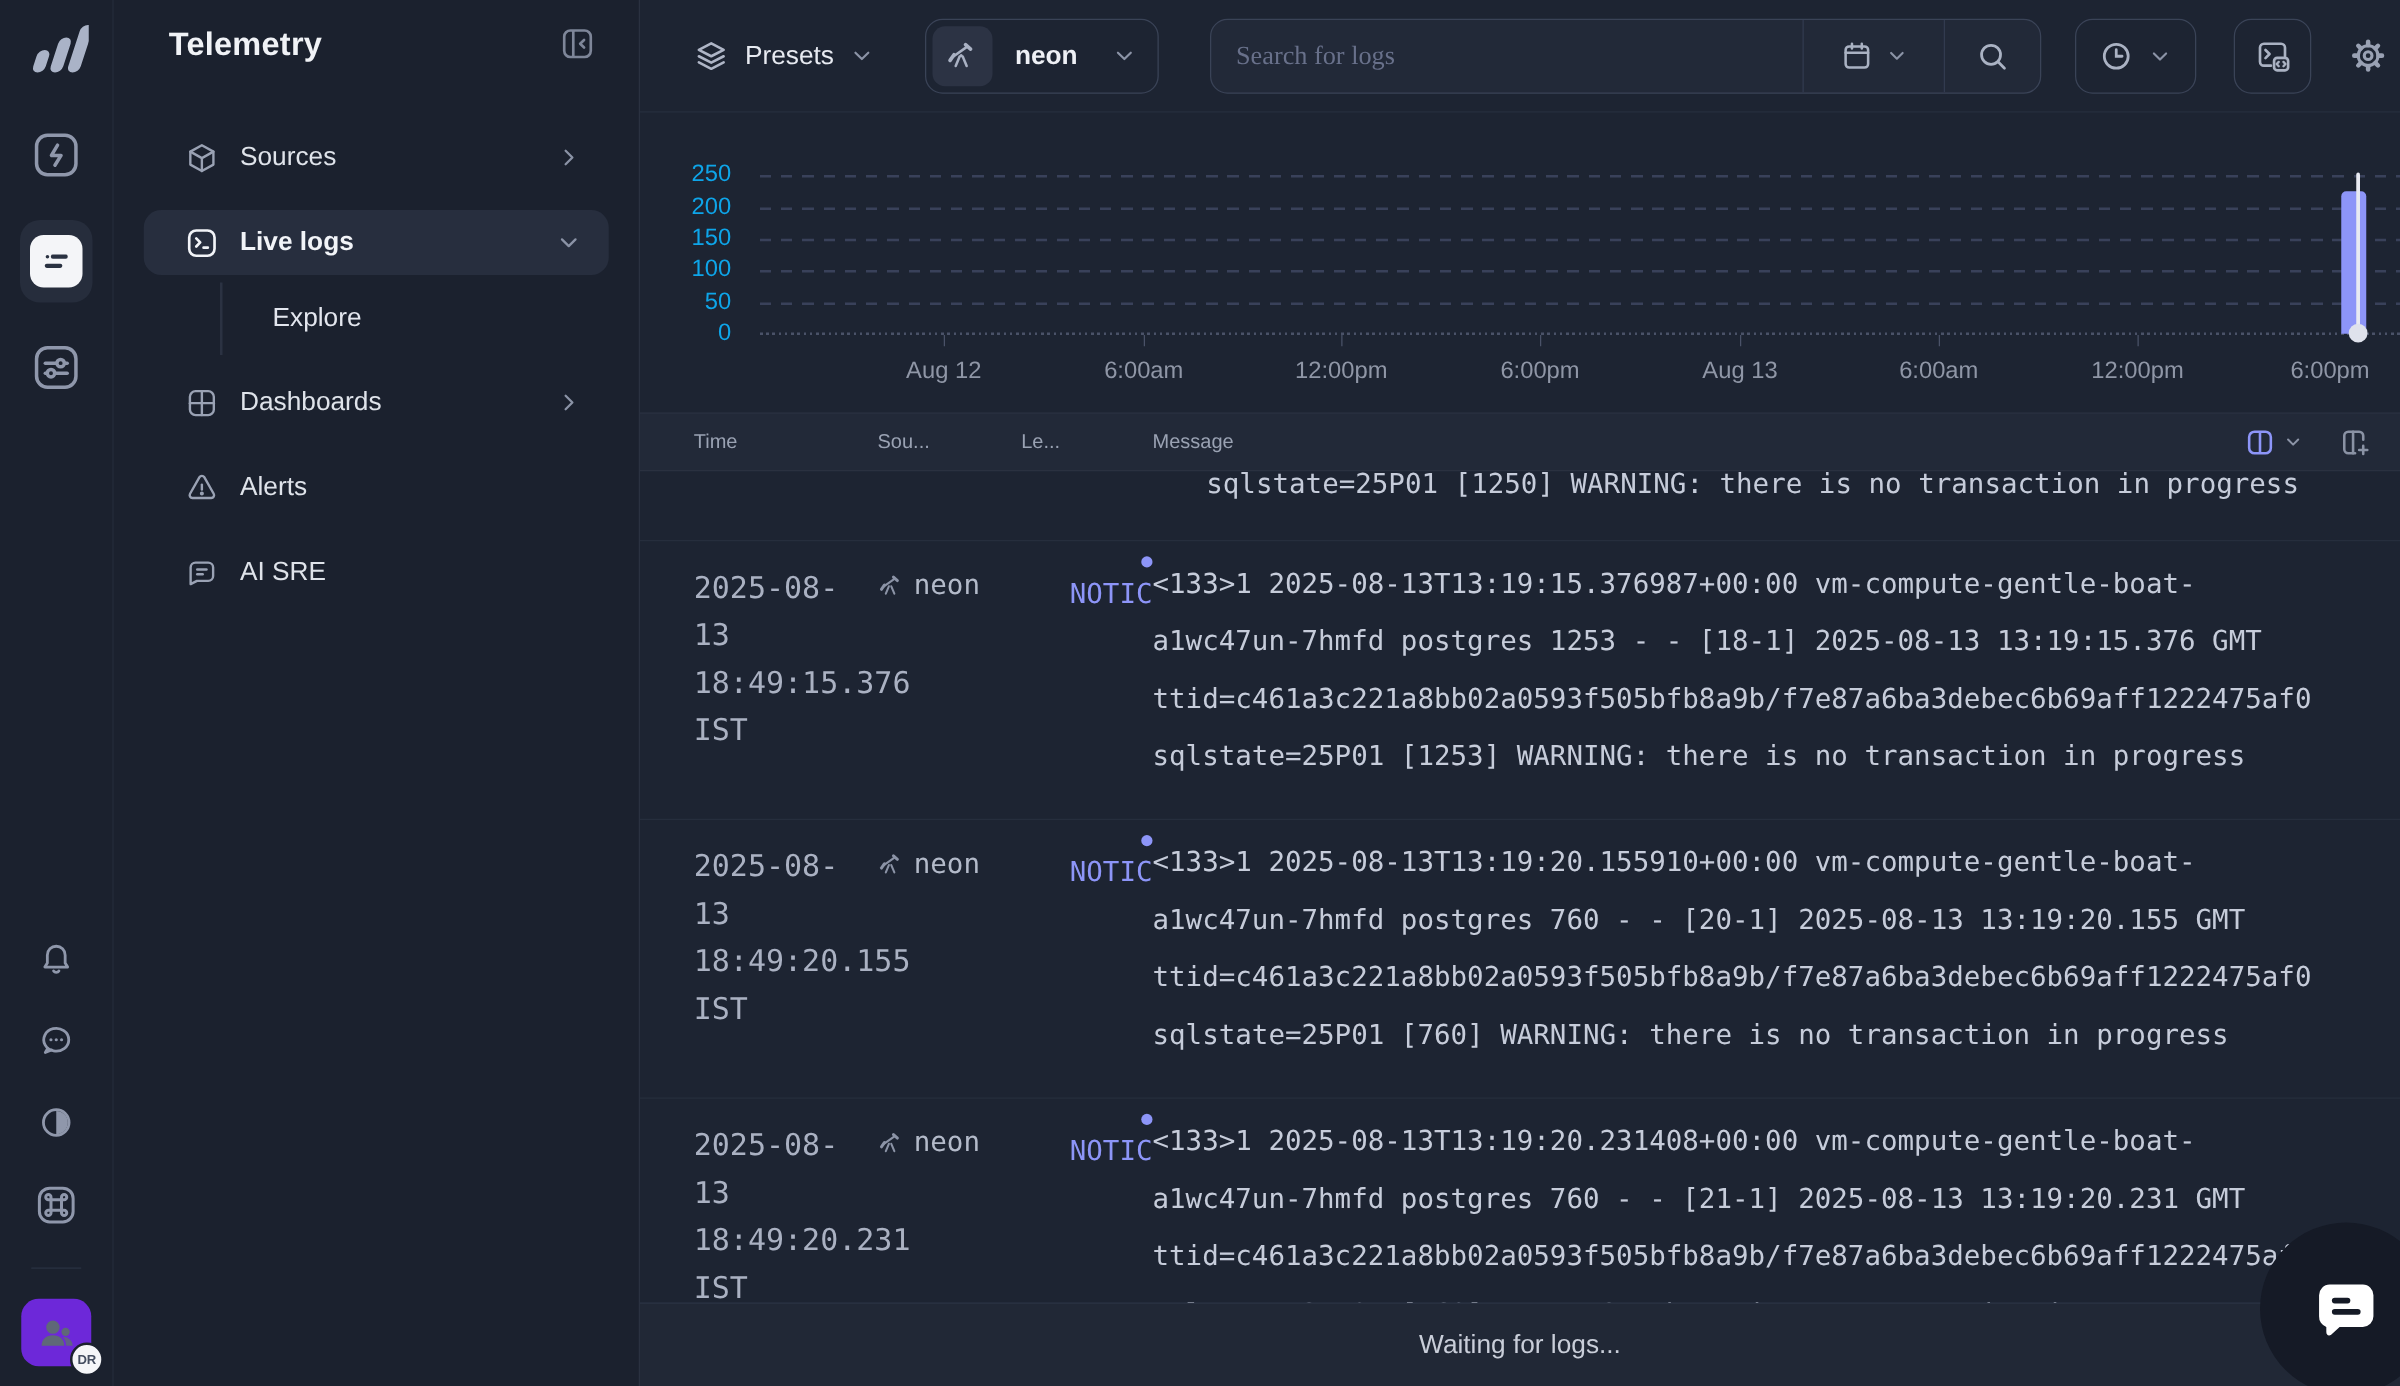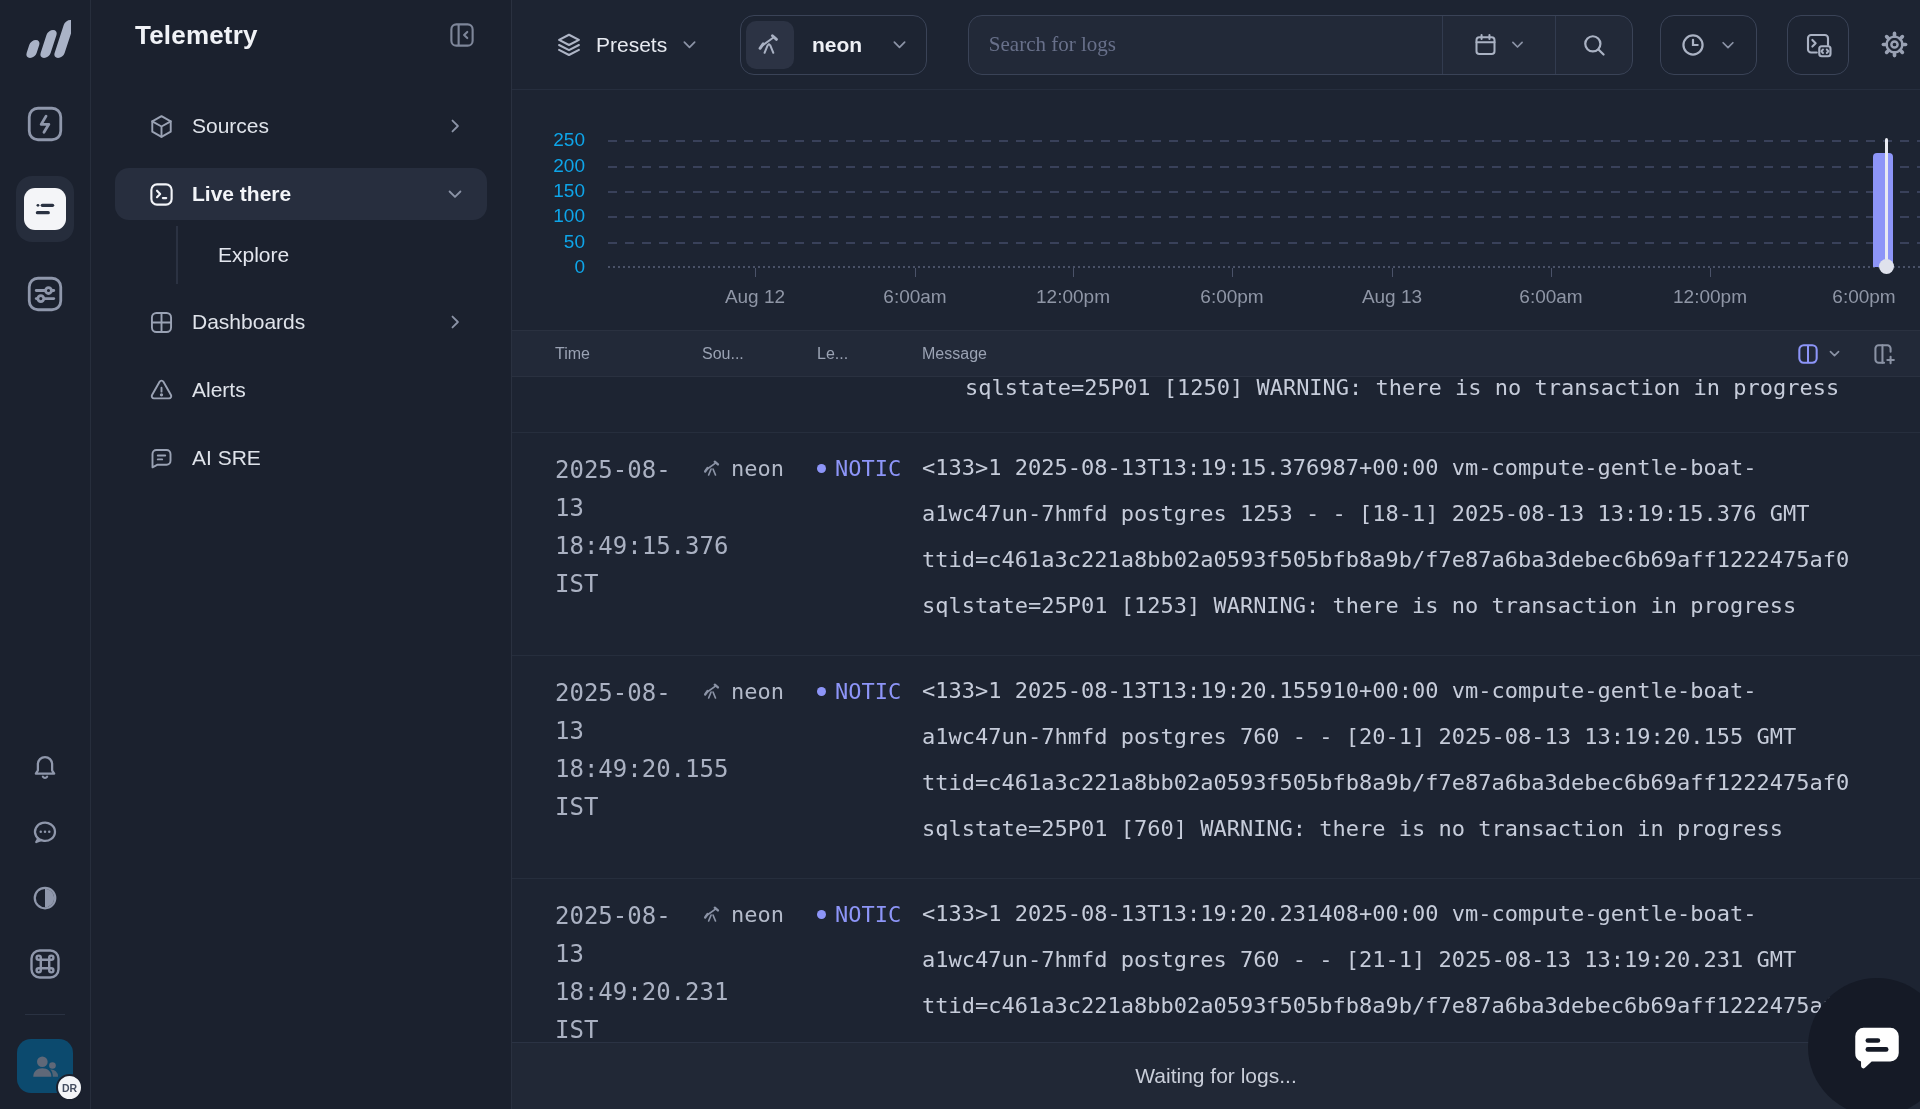--- a/index.html
+++ b/index.html
@@ -25,21 +25,21 @@
 
   
   .rail{width:91px;background:var(--panel);border-right:1px solid #272e3c;display:flex;flex-direction:column;align-items:center;flex-shrink:0;}
   .rail .logo{margin-top:14px;width:52px;height:46px;color:#aab3c7;}
   .rail-group{margin-top:42px;display:flex;flex-direction:column;align-items:center;gap:30px;}
   .rail-ic{width:44px;height:44px;display:flex;align-items:center;justify-content:center;color:var(--icon);cursor:pointer;}
   .rail-active-wrap{width:58px;height:66px;background:#262d3c;border-radius:16px;display:flex;align-items:center;justify-content:center;}
   .rail-active{width:42px;height:42px;background:#f4f5f8;border-radius:11px;display:flex;align-items:center;justify-content:center;color:#2a3242;}
   .rail-bottom{margin-top:auto;display:flex;flex-direction:column;align-items:center;gap:22px;padding-bottom:16px;}
   .rail-divider{width:40px;height:1px;background:#2a3242;margin:6px 0 2px;}
-  .avatar{position:relative;width:56px;height:54px;background:#0c4a6e;border-radius:14px;display:flex;align-items:center;justify-content:center;cursor:pointer;}
+  .avatar{position:relative;width:56px;height:54px;background:#6d28d9;border-radius:14px;display:flex;align-items:center;justify-content:center;cursor:pointer;}
   .avatar-badge{position:absolute;right:-10px;bottom:-8px;width:27px;height:27px;border-radius:50%;background:#f4f5f8;border:2px solid #1b212e;color:#454e61;font-size:10.5px;font-weight:700;display:flex;align-items:center;justify-content:center;}
 
   
   .sidebar{width:421px;background:var(--panel);border-right:1px solid var(--panel-line);flex-shrink:0;display:flex;flex-direction:column;padding-top:20px;}
   .sb-title-row{display:flex;justify-content:space-between;padding:0 34px 0 44px;height:42px;}
   .sb-title{font-size:26px;font-weight:700;color:#f0f2f6;letter-spacing:.2px;}
   .sb-collapse{color:#7e8699;cursor:pointer;display:flex;}
   .sb-items{margin-top:38px;padding:0 24px;display:flex;flex-direction:column;}
   .sb-item{display:flex;align-items:center;height:52px;border-radius:14px;padding:0 22px 0 33px;margin-bottom:16px;cursor:pointer;color:var(--txt-label);}
   .sb-item .ic{width:27px;height:27px;color:#9aa2b4;display:flex;flex-shrink:0;}
@@ -95,21 +95,21 @@
   .thead-icons{display:flex;align-items:center;padding-right:24px;gap:6px;}
   .cols-ic{color:var(--accent);display:flex;cursor:pointer;}
   .addcol-ic{color:#8a92a4;display:flex;cursor:pointer;margin-left:22px;}
   .tbody{flex:1;overflow:hidden;position:relative;}
   .cliprow{height:56px;border-bottom:1px solid var(--row-line);overflow:hidden;}
   .cliprow .txt{margin:-12px 0 0 453px;font-size:22px;line-height:46px;color:var(--txt-mono);white-space:nowrap;}
   .lrow{display:flex;align-items:flex-start;padding-top:12px;height:223px;border-bottom:1px solid var(--row-line);cursor:pointer;}
   .c-time{width:190px;padding:6px 10px 0 43px;flex-shrink:0;font-size:24px;line-height:38px;color:var(--txt-time);}
   .c-src{width:115px;flex-shrink:0;display:flex;align-items:center;height:46px;gap:8px;color:#b3bac9;font-size:22px;}
   .c-src .ic{color:#8b93a6;display:flex;}
-  .c-lvl{width:105px;flex-shrink:0;display:flex;align-items:center;height:46px;gap:9px;color:var(--accent);font-size:22px;}
+  .c-lvl{width:105px;flex-shrink:0;display:flex;align-items:flex-end;height:46px;gap:9px;color:var(--accent);font-size:22px;flex-direction:column;}
   .lvl-dot{width:9px;height:9px;border-radius:50%;background:var(--accent);flex-shrink:0;}
   .c-msg{flex:1;min-width:0;font-size:22px;line-height:46px;color:var(--txt-mono);}
   .c-msg div{white-space:nowrap;overflow:hidden;}
   .tfoot{height:67px;flex-shrink:0;background:#212836;border-top:1px solid #2b3344;display:flex;align-items:center;justify-content:center;font-size:21px;color:#c9ced9;}
 
   
   .fab{position:absolute;left:1808px;top:978px;width:138px;height:138px;border-radius:50%;background:#151a26;display:flex;align-items:center;justify-content:center;cursor:pointer;z-index:5;}
   svg{display:block;}
 </style>
 </head>
@@ -225,21 +225,21 @@
         </span>
       </div>
       <div class="sb-item active">
         <span class="ic">
           <svg width="27" height="27" viewBox="0 0 24 24" fill="none" stroke="currentColor" stroke-width="1.9" stroke-linecap="round" stroke-linejoin="round">
             <rect x="3" y="3" width="18" height="18" rx="5"></rect>
             <path d="m8 8.6 2.8 2.9L8 14.4"></path>
             <line x1="13.2" y1="15.2" x2="16.2" y2="15.2"></line>
           </svg>
         </span>
-        <span class="lbl">Live there</span>
+        <span class="lbl">Live logs</span>
         <span class="chev">
           <svg width="20" height="20" viewBox="0 0 24 24" fill="none" stroke="currentColor" stroke-width="2.2" stroke-linecap="round" stroke-linejoin="round">
               <path d="m5.5 9 6.5 6.5L18.5 9"></path>
             </svg>
         </span>
       </div>
       <div class="sb-sub">
         <span class="lbl">Explore</span>
       </div>
       <div class="sb-item">

